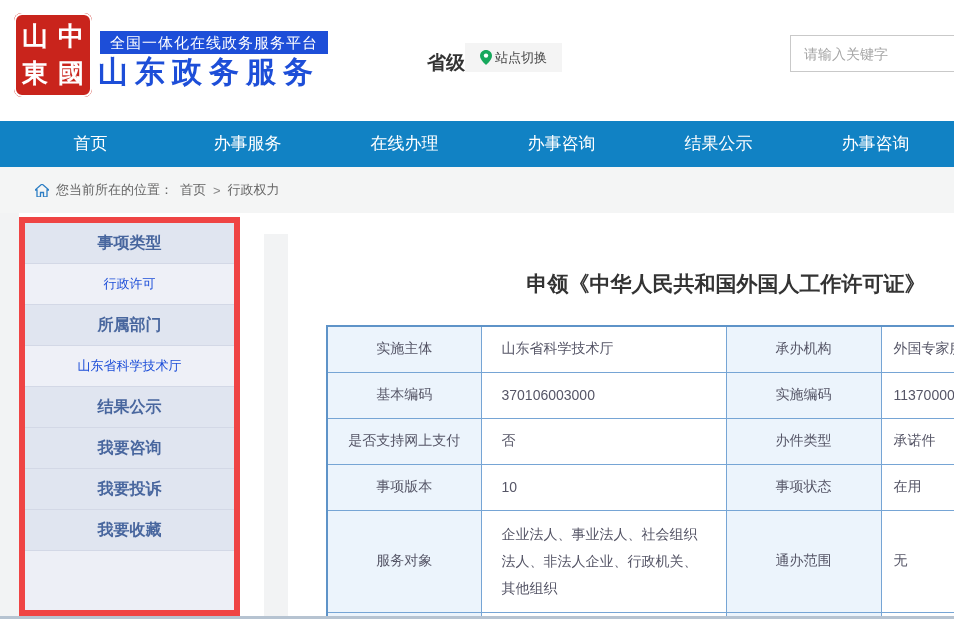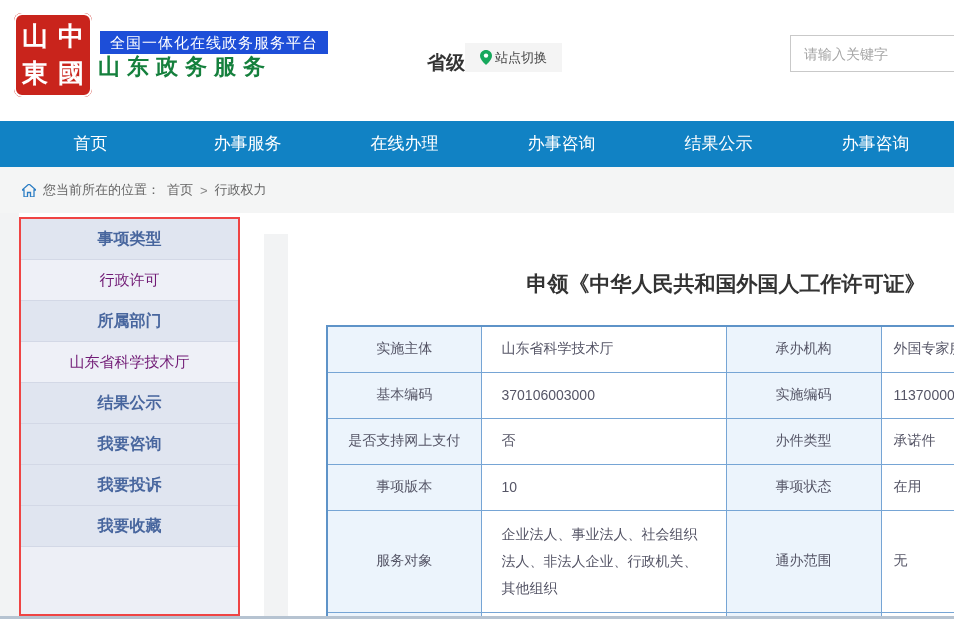--- a/index.html
+++ b/index.html
@@ -8,53 +8,53 @@
 
   
   .header { position:absolute; left:0; top:0; width:954px; height:121px; background:#fff; }
   .seal { position:absolute; left:14px; top:13px; width:78px; height:84px; background:#c9241c;
           border-radius:8px; display:grid; grid-template-columns:1fr 1fr; align-items:center;
           padding:5px 3px; box-shadow:0 0 0 2px #fff inset, 0 0 0 4px #c9241c inset; }
   .seal span { color:#fff; font-weight:bold; font-size:26px; line-height:34px; text-align:center;
                font-family:"Liberation Serif","DejaVu Serif",serif; }
   .badge { position:absolute; left:100px; top:31px; background:#1d4ed8; color:#fff;
            font-size:15px; line-height:15px; padding:4px 10px; letter-spacing:1px; }
-  .brand { position:absolute; left:98px; top:52px; font-size:22px; font-weight:bold;
-           color:#15803d; letter-spacing:7px; }
+  .brand { position:absolute; left:98px; top:52px; font-size:30px; font-weight:bold;
+           color:#1d4ed8; letter-spacing:7px; }
   .level { position:absolute; left:405px; top:50px; font-size:19px; font-weight:bold; color:#333;margin-left:22px; }
   .site-switch { position:absolute; left:465px; top:43px; height:29px; background:#f4f4f4;
                  border:none; display:flex; align-items:center; gap:3px; padding:0 15px;
                  font-size:13px; color:#444; cursor:pointer; }
   .search-box { position:absolute; left:790px; top:35px; width:240px; height:37px;
                 border:1px solid #c9c9c9; padding:0 13px; font-size:14px; color:#555;
                 background:#fff; outline:none; }
   .search-box::placeholder { color:#a5a5a5; }
 
   
   .nav { position:absolute; left:0; top:121px; width:954px; height:46px; background:#1182c4;
          display:flex; padding-left:12px; }
   .nav-item { width:157px; text-align:center; line-height:46px; color:#fff; font-size:17px;
               text-decoration:none; cursor:pointer; }
 
   
   .breadcrumb { position:absolute; left:0; top:167px; width:954px; height:46px; background:#f4f5f5;
-                display:flex; align-items:center; padding-left:22px; gap:7px; font-size:13px; color:#666; }
+                display:flex; align-items:center; padding-left:35px; gap:7px; font-size:13px; color:#666; }
   .breadcrumb a { color:#666; text-decoration:none; cursor:pointer; }
   .crumb-sep { color:#888; }
 
   
   .left-strip { position:absolute; left:0; top:213px; width:19px; height:404px; background:#f2f3f4; }
   .divider-strip { position:absolute; left:264px; top:234px; width:24px; height:382px; background:#f2f3f4; }
 
   
   .sidebar { position:absolute; left:19px; top:217px; width:221px; height:399px;
-             background:#edeff6; border:2px solid #ef4444; }
+             background:#edeff6; border:6px solid #ef4444; }
   .side-row { height:41px; line-height:40px; text-align:center; border-bottom:1px solid #d3d8e6; cursor:pointer; }
   .side-row.hd { background:#e0e5f0; color:#48669e; font-weight:bold; font-size:16px; }
-  .side-row.sub { background:#eef0f7; color:#701a75; font-size:15px; }
+  .side-row.sub { background:#eef0f7; color:#1d4ed8; font-size:13px; }
 
   
   .main { position:absolute; left:288px; top:213px; width:666px; height:403px; background:#fff; overflow:hidden; }
   .page-title { position:absolute; left:38px; top:57px; width:800px; text-align:center;
                 font-size:21px; font-weight:bold; color:#333; }
   .info-table { position:absolute; left:38px; top:112px; width:800px; border-collapse:collapse;
                 table-layout:fixed; font-size:14px; color:#556; }
   .info-table td { border:1px solid #76a5d5; vertical-align:middle; }
   .info-table { border:2px solid #5e93c8; }
   td.lbl { background:#ecf4fc; text-align:center; height:46px; }

